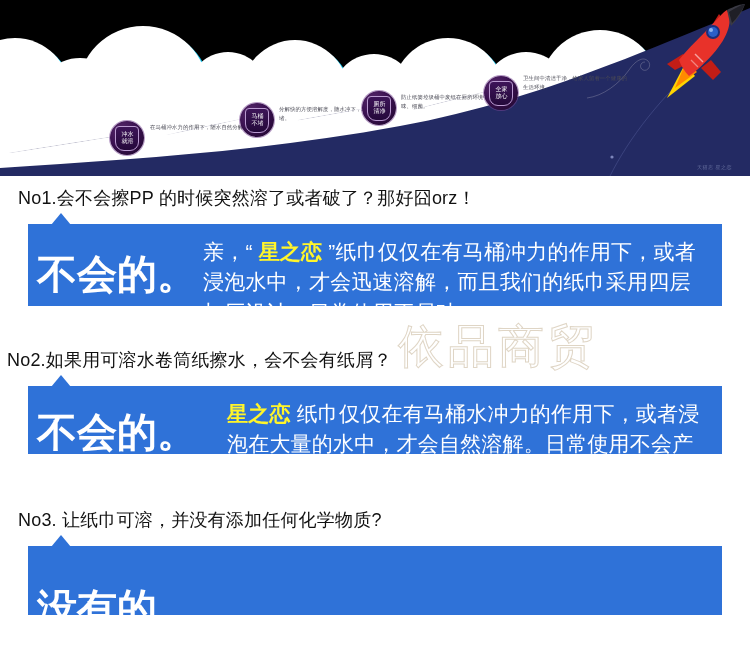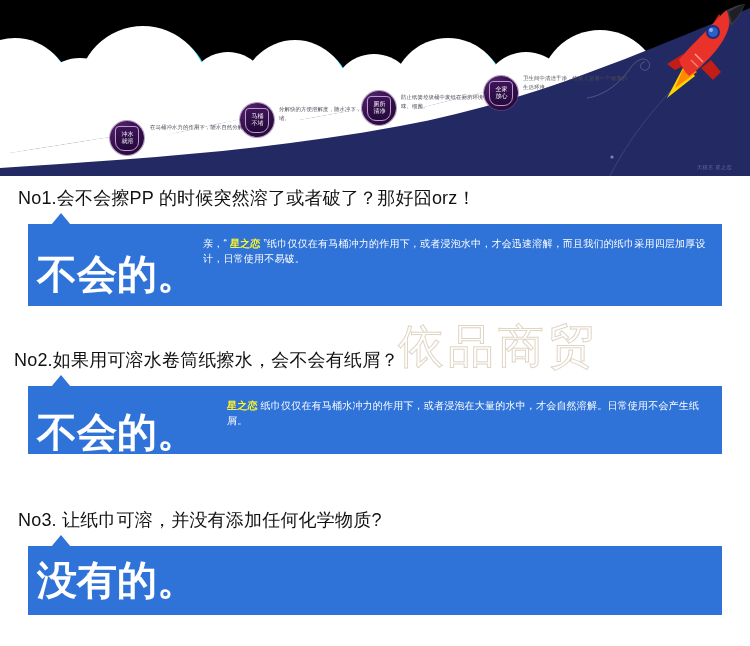--- a/index.html
+++ b/index.html
@@ -90,21 +90,21 @@
     border-left:10px solid transparent;
     border-right:10px solid transparent;
     border-bottom:12px solid #2f72d8;
   }
   .alabel{
     color:#ffffff;font-size:40px;font-weight:700;
     letter-spacing:0px;white-space:nowrap;
     flex:0 0 auto;
   }
   .atext{
-    color:#ffffff;font-size:10px;line-height:1.45;
+    color:#ffffff;font-size:21px;line-height:1.45;
     letter-spacing:.2px;flex:1 1 auto;
   }
   .hl{color:#fff52a;font-weight:700;}
 
   
   .watermark{
     position:absolute;left:398px;top:316px;
     font-size:46px;letter-spacing:4px;
     color:transparent;
     -webkit-text-stroke:1px rgba(196,178,150,.55);
@@ -212,27 +212,27 @@
   <div class="q-title" style="margin-left:18px;">No1.会不会擦PP 的时候突然溶了或者破了？那好囧orz！</div>
   <div class="abox" style="margin:14px 28px 0 28px;width:694px;height:82px;padding:10px 14px 0 8px;">
     <div class="alabel" style="margin-top:12px;">不会的。</div>
     <div class="atext" style="margin-left:6px;margin-top:2px;">
       <span>亲，“ </span><span class="hl">星之恋</span><span> ”纸巾仅仅在有马桶冲力的作用下，或者浸泡水中，才会迅速溶解，而且我们的纸巾采用四层加厚设计，日常使用不易破。</span>
     </div>
   </div>
 </div>
 
 <div class="qa" style="top:348px;">
-  <div class="q-title" style="margin-left:14px;">No2.如果用可溶水卷筒纸擦水，会不会有纸屑？</div>
+  <div class="q-title" style="margin-left:7px;">No2.如果用可溶水卷筒纸擦水，会不会有纸屑？</div>
   <div class="abox" style="margin:14px 28px 0 28px;width:694px;height:68px;padding:12px 14px 0 8px;">
     <div class="alabel" style="margin-top:6px;">不会的。</div>
     <div class="atext" style="margin-left:30px;margin-top:0px;">
       <span></span><span class="hl">星之恋</span><span> 纸巾仅仅在有马桶水冲力的作用下，或者浸泡在大量的水中，才会自然溶解。日常使用不会产生纸屑。</span>
     </div>
   </div>
 </div>
 
 <div class="qa" style="top:508px;">
   <div class="q-title" style="margin-left:18px;">No3. 让纸巾可溶，并没有添加任何化学物质?</div>
-  <div class="abox" style="margin:14px 28px 0 28px;width:694px;height:69px;padding:0 14px 0 8px;">
+  <div class="abox" style="margin:14px 28px 0 28px;width:694px;height:69px;padding:28px 14px 0 8px;">
     <div class="alabel" style="margin-top:6px;">没有的。</div>
   </div>
 </div>
 
 </body></html>

